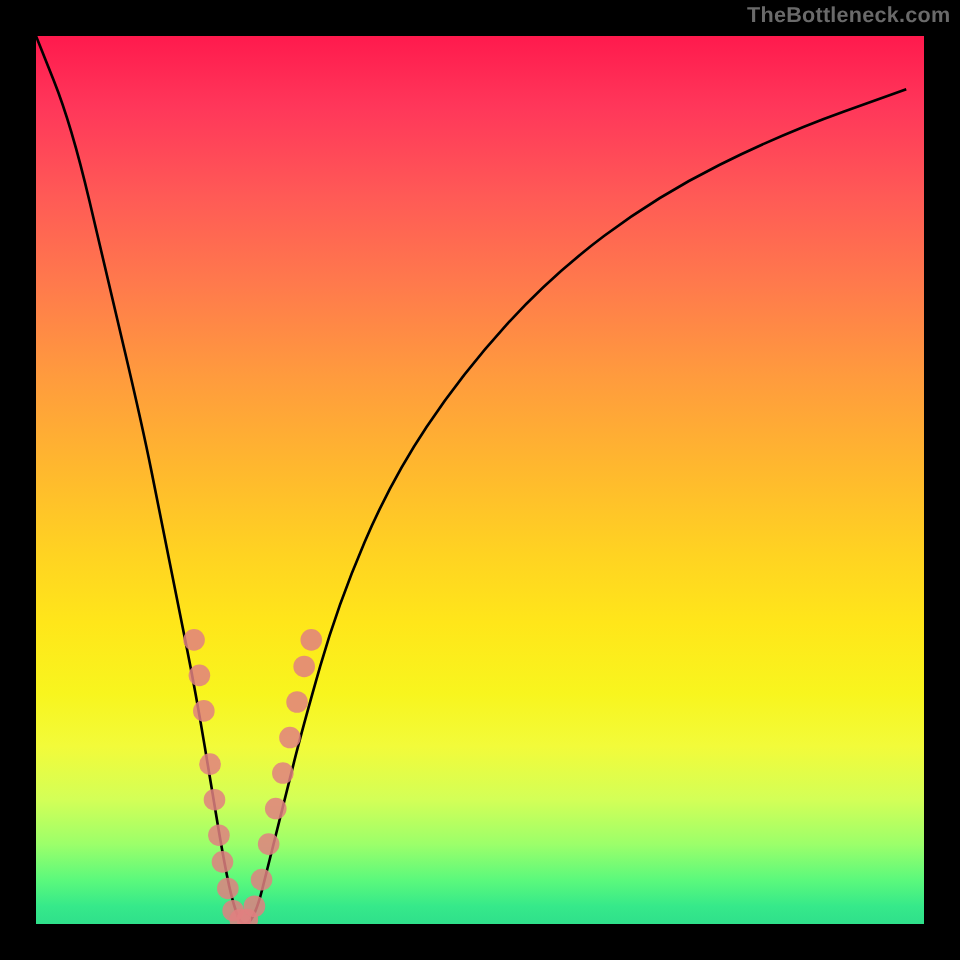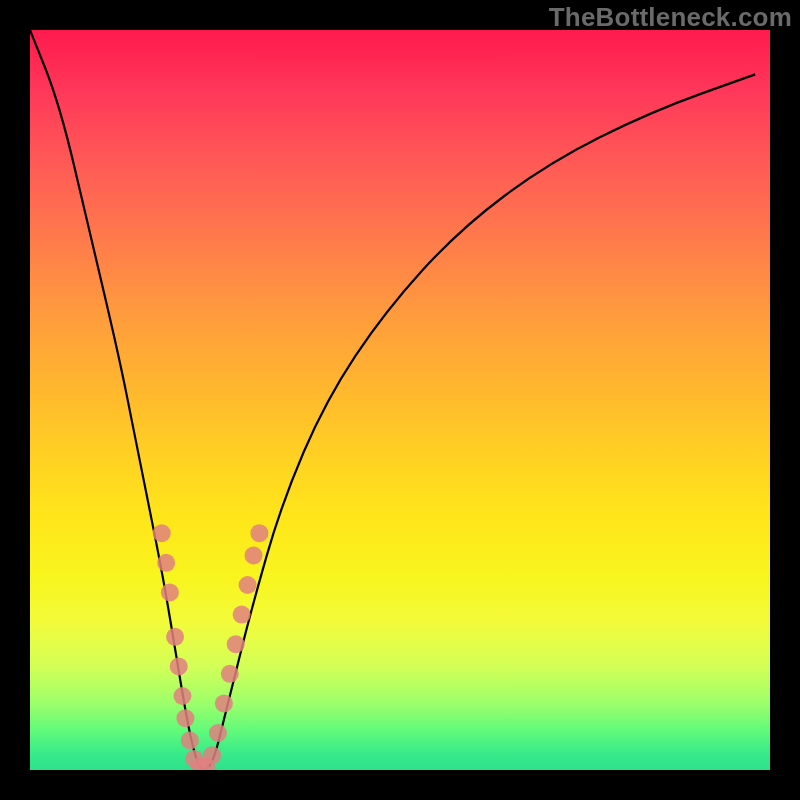--- a/index.html
+++ b/index.html
@@ -49,21 +49,21 @@
     left: 0;
     top: 0;
     width: 740px;
     height: 740px;
   }
   .watermark {
     position: absolute;
     top: 2px;
     right: 8px;
     color: #6a6a6a;
-    font-size: 26px;
+    font-size: 18px;
     font-weight: 600;
     letter-spacing: 0.2px;
     user-select: none;
   }
 </style>
 </head>
 <body>
 
 <div class="frame">
   <div class="plot">

